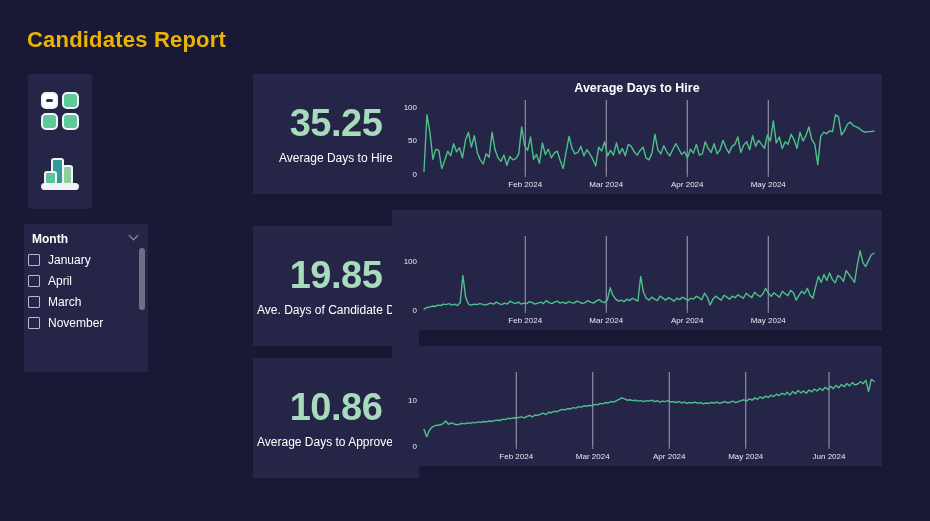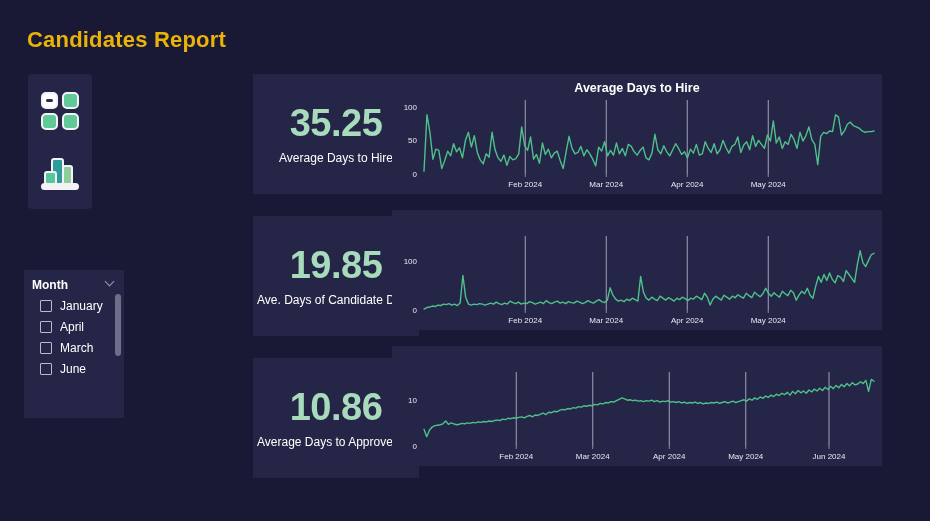--- a/index.html
+++ b/index.html
@@ -101,25 +101,24 @@
     width: 38px; height: 7px;
     background: #f2f2f7;
     border-radius: 4px;
   }
 
   
   #month-slicer {
     position: absolute;
     left: 24px;
     top: 224px;
-    width: 100px;
+    width: 124px;
     height: 148px;
     background: #252547;
     overflow: hidden;
-    margin-top: 46px;
   }
   #slicer-header {
     position: relative;
     height: 22px;
     padding: 5px 8px 0 8px;
     box-sizing: border-box;
   }
   #slicer-title {
     font-size: 12px;
     font-weight: bold;
@@ -137,21 +136,21 @@
     content: "";
     position: absolute;
     left: 0; top: 0;
     width: 6px; height: 6px;
     border-right: 1.5px solid #9a9ab5;
     border-bottom: 1.5px solid #9a9ab5;
     transform: rotate(45deg);
   }
   #slicer-list {
     position: relative;
-    padding: 3px 0 0 16px;
+    padding: 3px 0 0 4px;
   }
   .slicer-item {
     display: flex;
     align-items: center;
     height: 21px;
     cursor: pointer;
   }
   .slicer-box {
     width: 10px;
     height: 10px;
@@ -191,21 +190,21 @@
     width: 166px;
     height: 120px;
     background: #252547;
     display: flex;
     flex-direction: column;
     align-items: center;
     justify-content: center;
     margin-left: 41px;
   }
   #kpi-card-0 { top: 74px; }
-  #kpi-card-1 { top: 216px; }
+  #kpi-card-1 { top: 226px; }
   #kpi-card-2 { top: 358px; }
   .kpi-value {
     font-size: 38px;
     font-weight: bold;
     color: #a8dbbc;
     line-height: 1;
     letter-spacing: -.5px;
   }
   .kpi-label {
     margin-top: 9px;
@@ -291,21 +290,21 @@
       <div class="slicer-item">
         <span class="slicer-box"></span>
         <span class="slicer-label">April</span>
       </div>
       <div class="slicer-item">
         <span class="slicer-box"></span>
         <span class="slicer-label">March</span>
       </div>
       <div class="slicer-item">
         <span class="slicer-box"></span>
-        <span class="slicer-label">June</span>
+        <span class="slicer-label">November</span>
       </div>
     </div>
   <div id="slicer-scroll-track">
     <div id="slicer-scroll-thumb"></div>
   </div>
 </div>
 
 <div class="kpi-card" id="kpi-card-0">
   <div class="kpi-value">35.25</div>
   <div class="kpi-label">Average Days to Hire</div>

